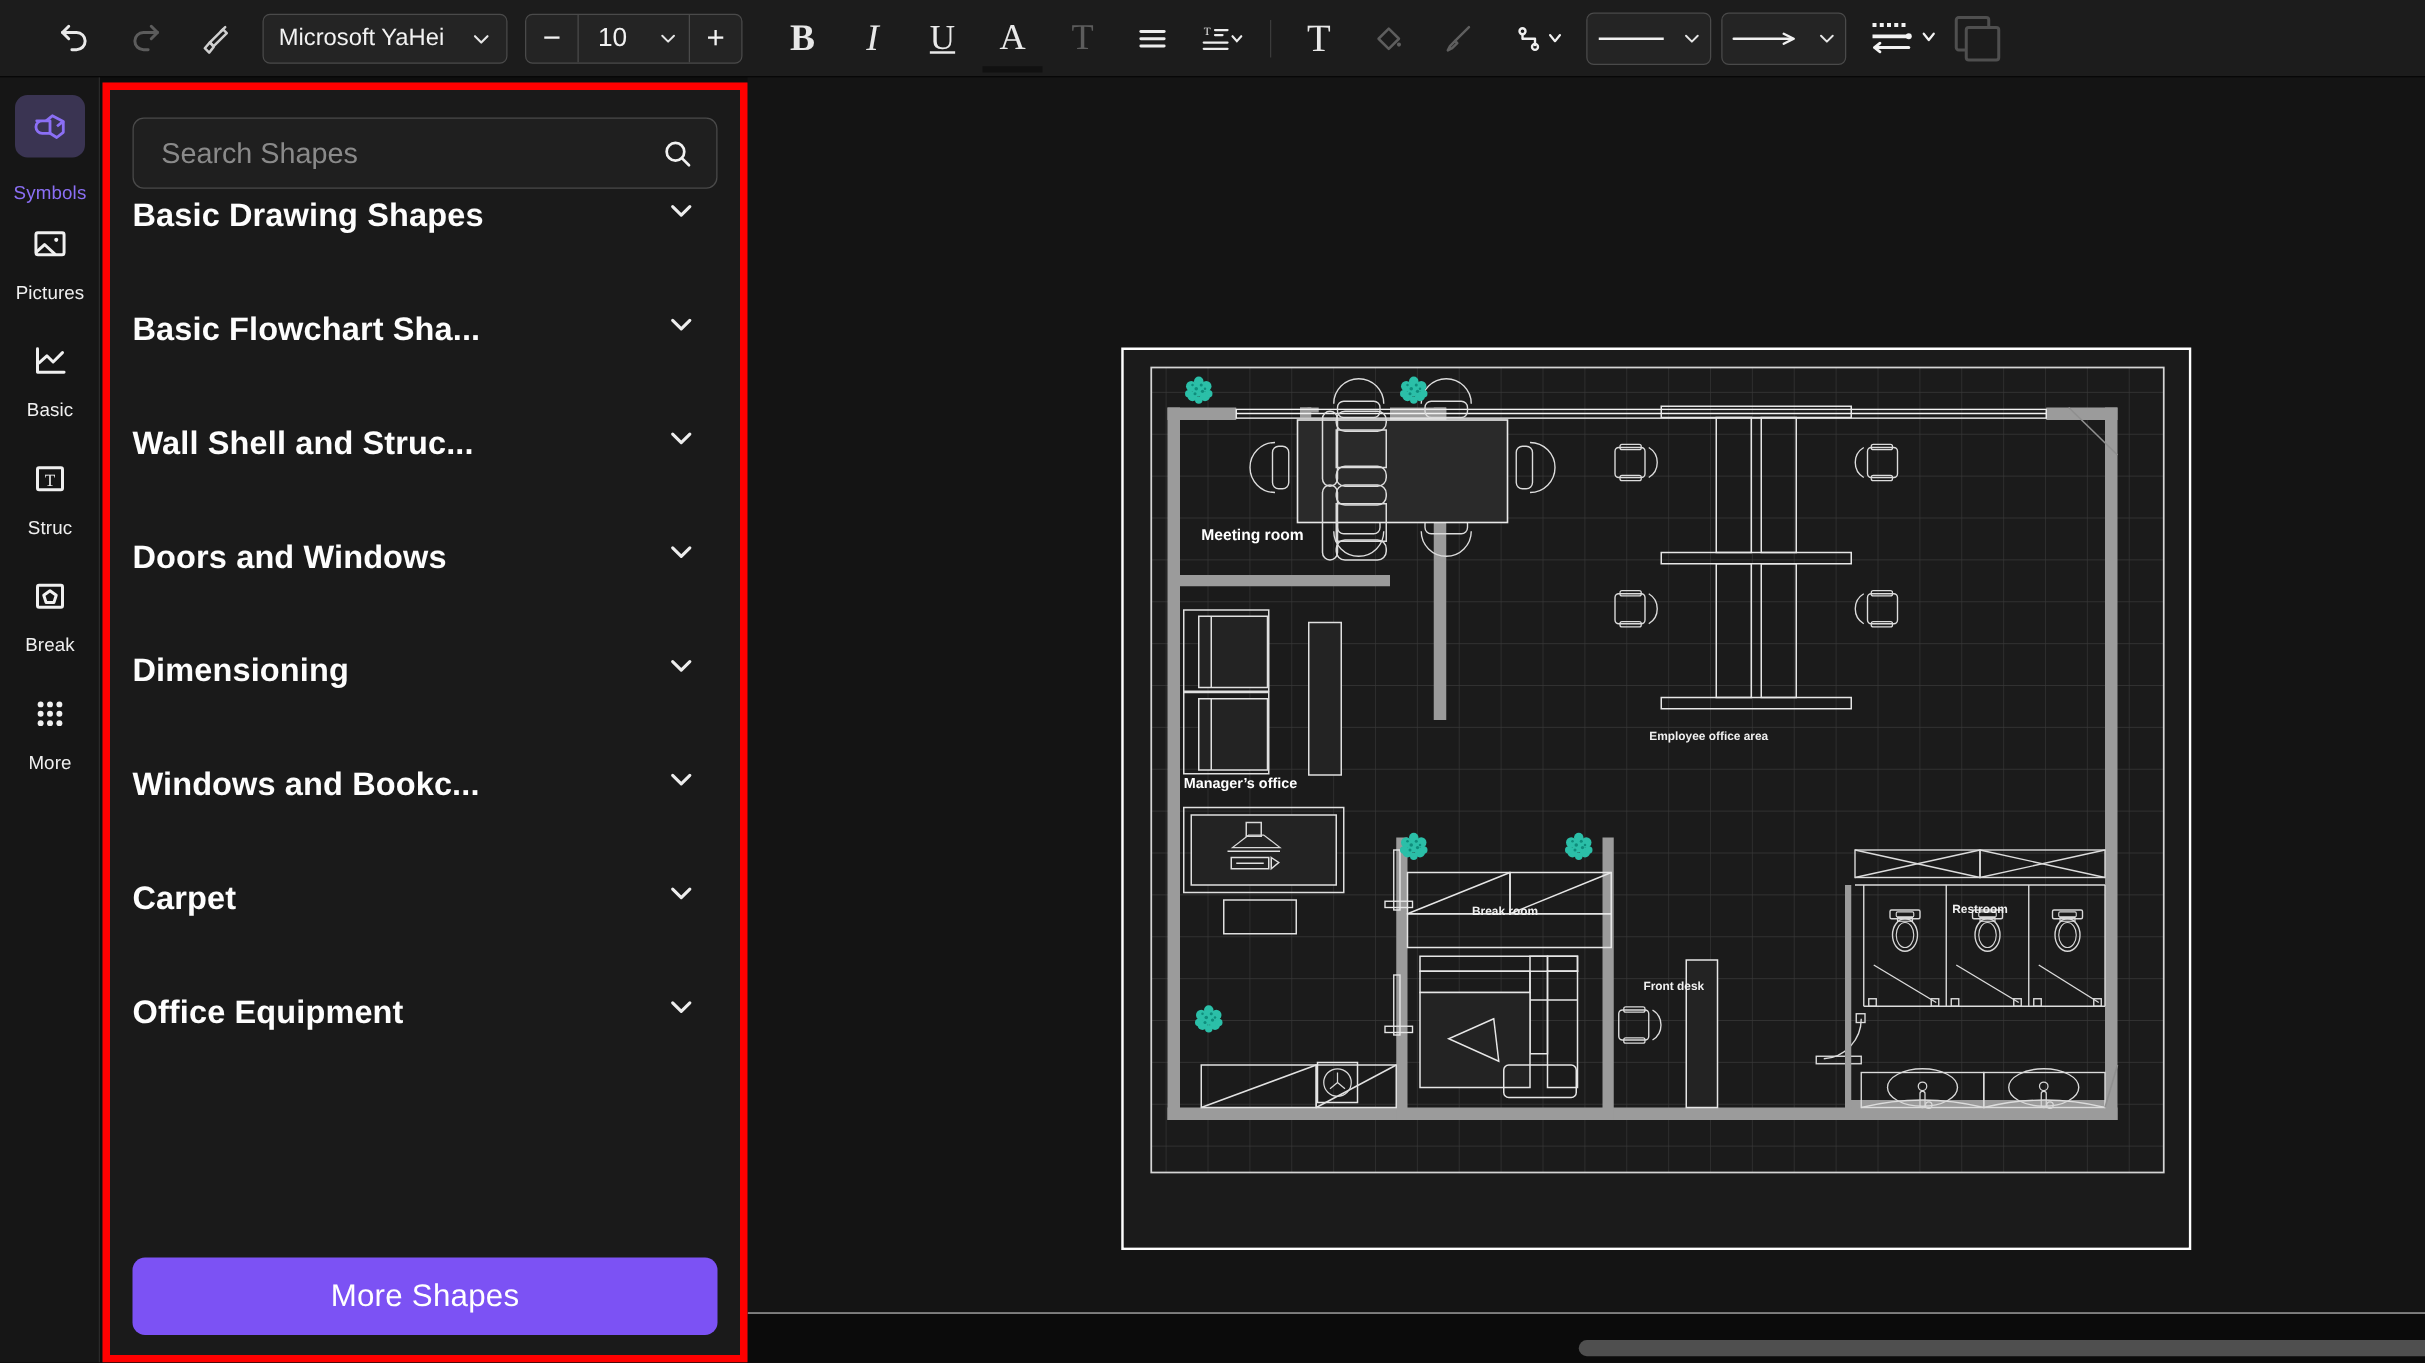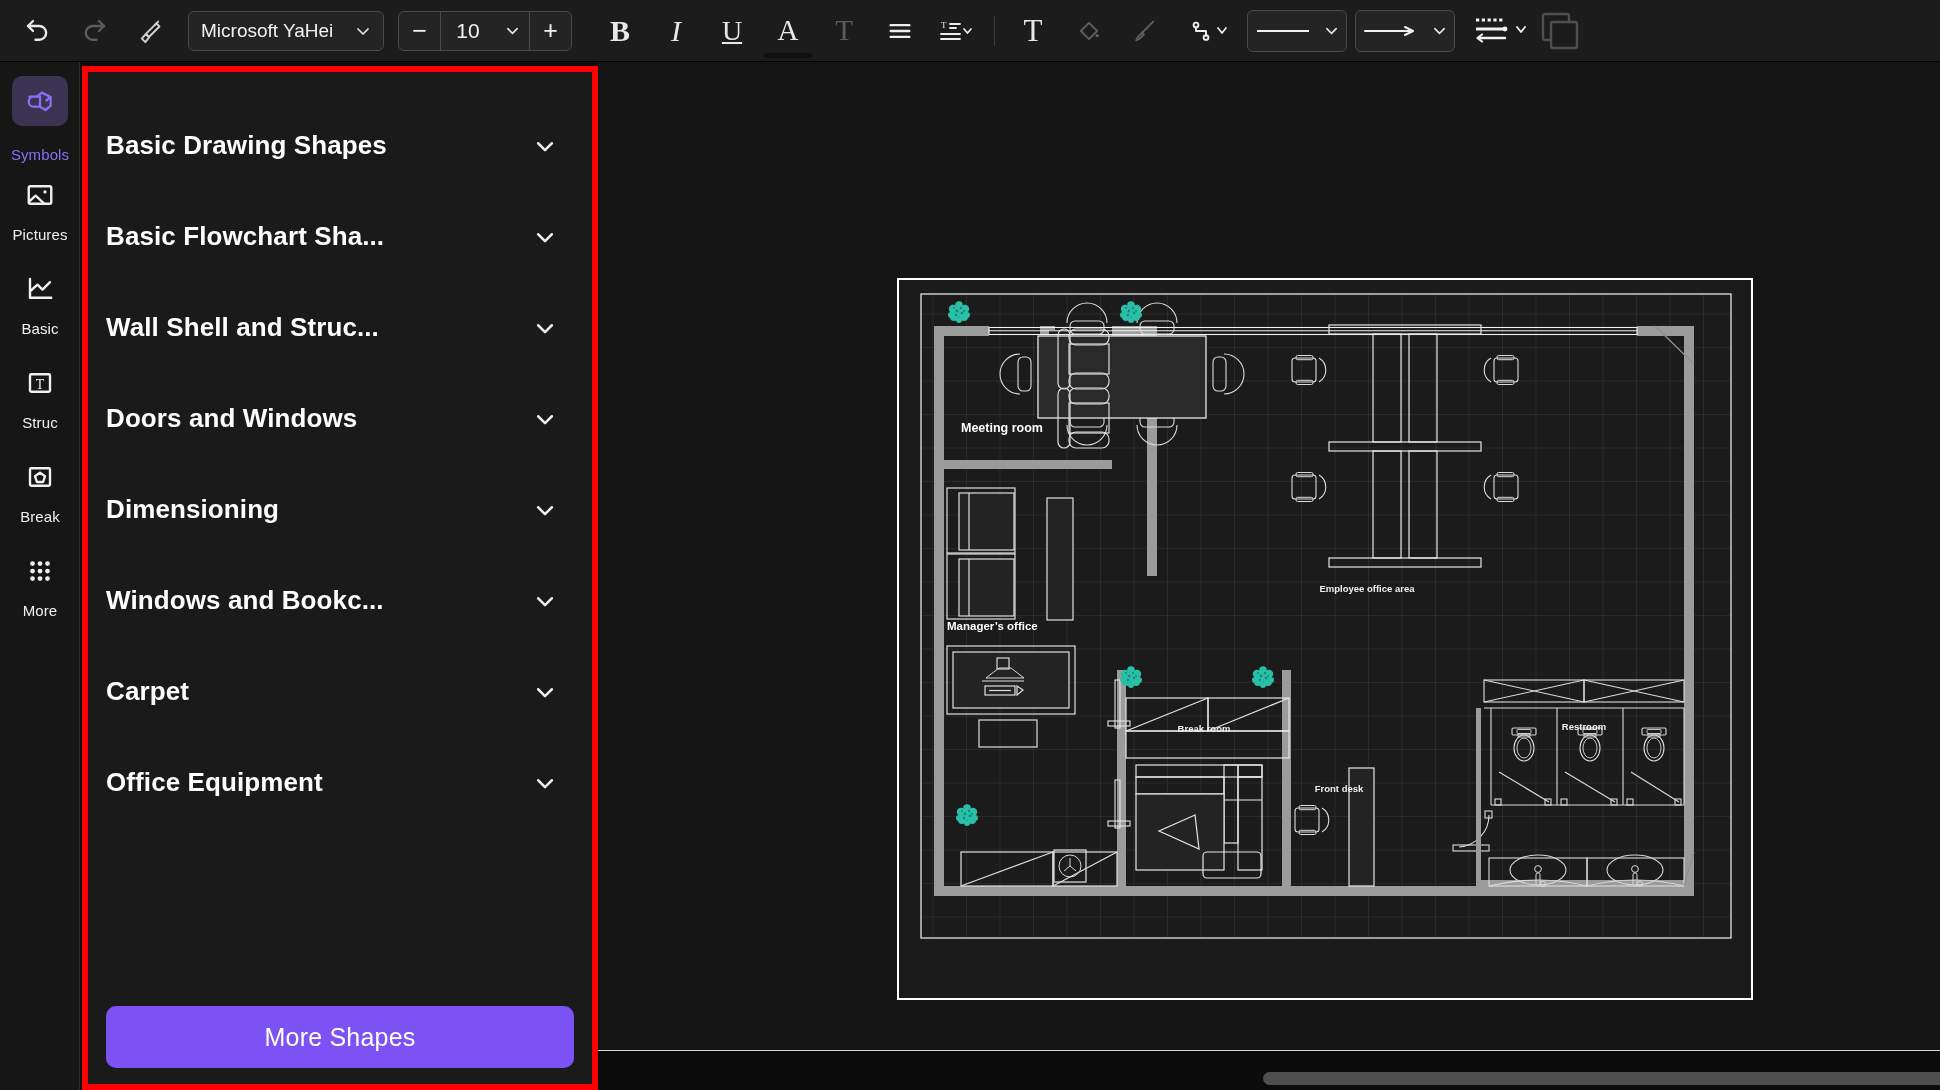--- a/index.html
+++ b/index.html
@@ -10,20 +10,21 @@
     overflow: hidden;
   }
   #app { position: relative; width: 1940px; height: 1090px; background: #0d0d0d; }
 
   
   .toolbar {
     position: absolute; left: 0; top: 0; width: 1940px; height: 62px;
     background: #1c1c1c;
     display: flex; align-items: center;
     border-bottom: 1px solid #000;
+    padding-left: 22px;
   }
   .tb-btn {
     width: 56px; height: 48px;
     display: flex; align-items: center; justify-content: center;
     color: #e8e8e8; flex: 0 0 auto;
   }
   .tb-btn.dim { color: #5c5c5c; }
   .tb-btn svg { display: block; }
   .tb-gap { width: 10px; flex: 0 0 auto; }
   .tb-sep { width: 1px; height: 30px; background: #3b3b3b; margin: 0 10px; flex: 0 0 auto; }
@@ -97,21 +98,21 @@
     padding: 0 18px 0 22px; margin-bottom: 6px;
   }
   .search-box input {
     flex: 1; background: transparent; border: 0; outline: 0;
     color: #d8d8d8; font-size: 23px; font-family: "Liberation Sans", sans-serif;
   }
   .search-box input::placeholder { color: #8a8a8a; }
 
   .cat-list { margin-top: 6px; }
   .cat-row {
-    height: 91px; display: flex; align-items: center; justify-content: space-between;
+    height: 91px; display: flex; justify-content: space-between;
     color: #fdfdfd; padding-right: 18px;
   }
   .cat-label { font-size: 26px; font-weight: 700; letter-spacing: .1px; white-space: nowrap; }
   .chev { color: #ededed; }
 
   .more-shapes {
     position: absolute; left: 24px; right: 24px; bottom: 22px;
     height: 62px; background: #7c52f4; border-radius: 10px;
     display: flex; align-items: center; justify-content: center;
     color: #ffffff; font-size: 25px; letter-spacing: .2px;
@@ -348,20 +349,27 @@
             <circle cx="12" cy="18" r="1.9"></circle>
             <circle cx="18" cy="18" r="1.9"></circle>
         </svg>
       </div>
       <span class="rail-lbl">More</span>
     </div>
   </div>
 
   <div class="panel">
     <div class="panel-inner">
+      <div class="search-box">
+        <input type="text" placeholder="Search Shapes" style="">
+        <svg width="26" height="26" viewBox="0 0 24 24" fill="none" stroke="#f2f2f2" stroke-width="2" stroke-linecap="round">
+          <circle cx="10.5" cy="10.5" r="6.5"></circle>
+            <line x1="15.4" y1="15.4" x2="20.5" y2="20.5"></line>
+        </svg>
+      </div>
 
       <div class="cat-list">
         <div class="cat-row">
           <span class="cat-label">Basic Drawing Shapes</span>
           <svg class="chev" width="22" height="22" viewBox="0 0 16 16" fill="none" stroke="#ededed" stroke-width="1.8" stroke-linecap="round" stroke-linejoin="round">
               <polyline points="3,6 8,11 13,6"></polyline>
             </svg>
         </div>
         <div class="cat-row">
           <span class="cat-label">Basic Flowchart Sha...</span>

